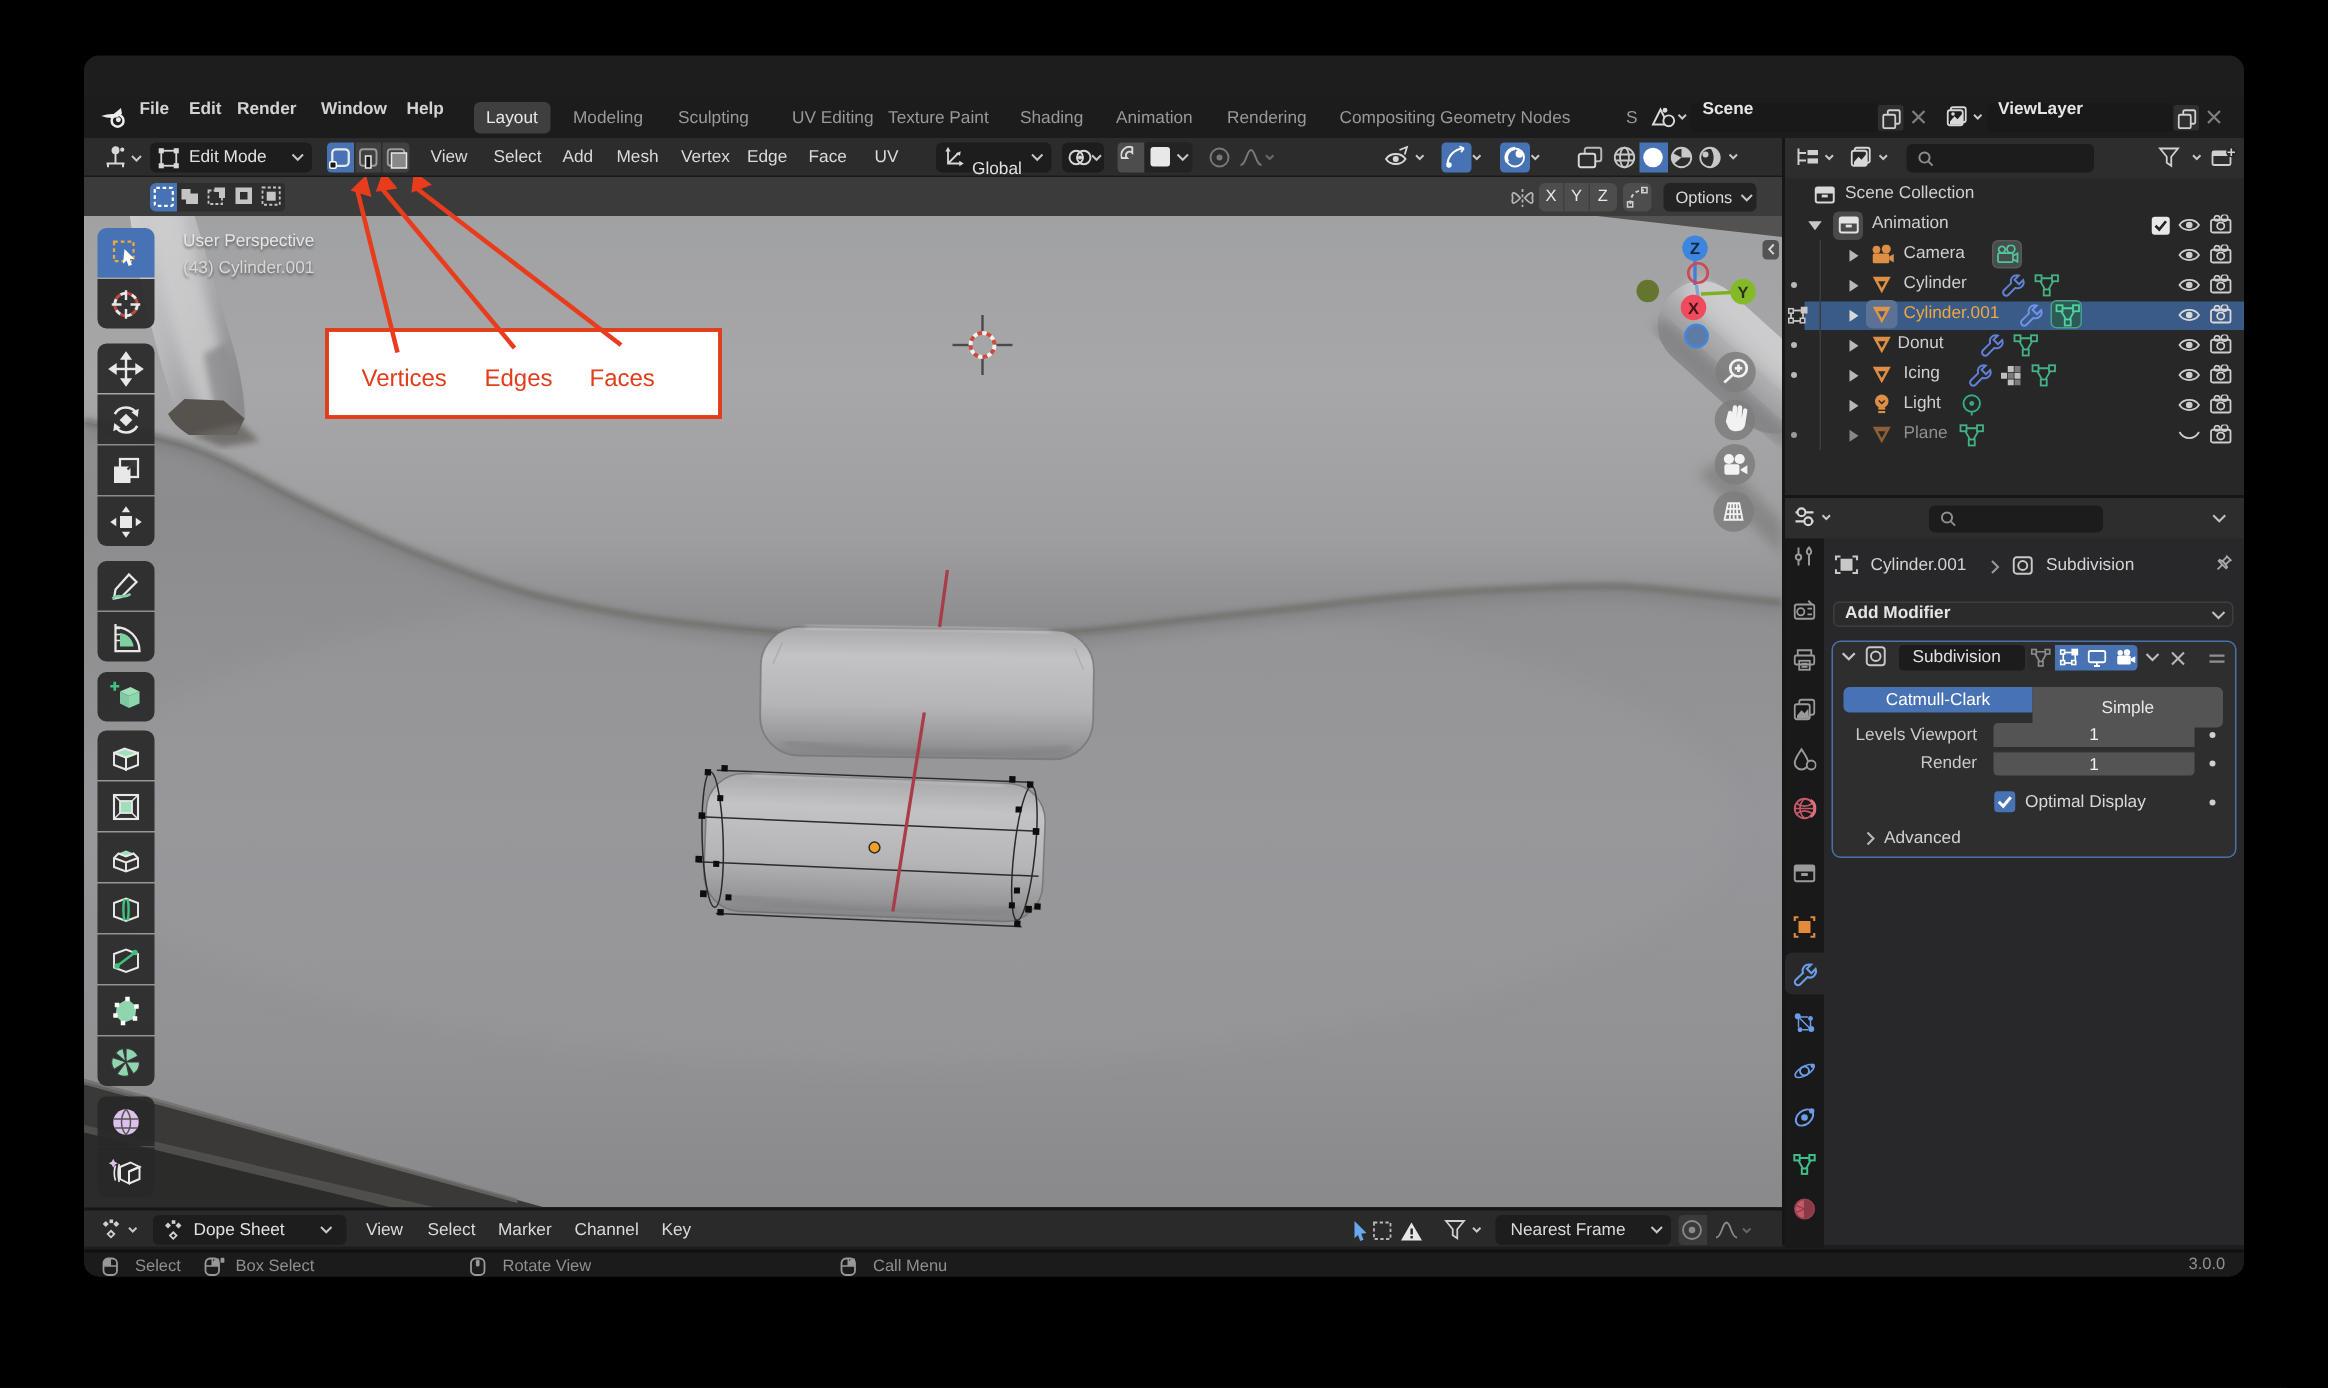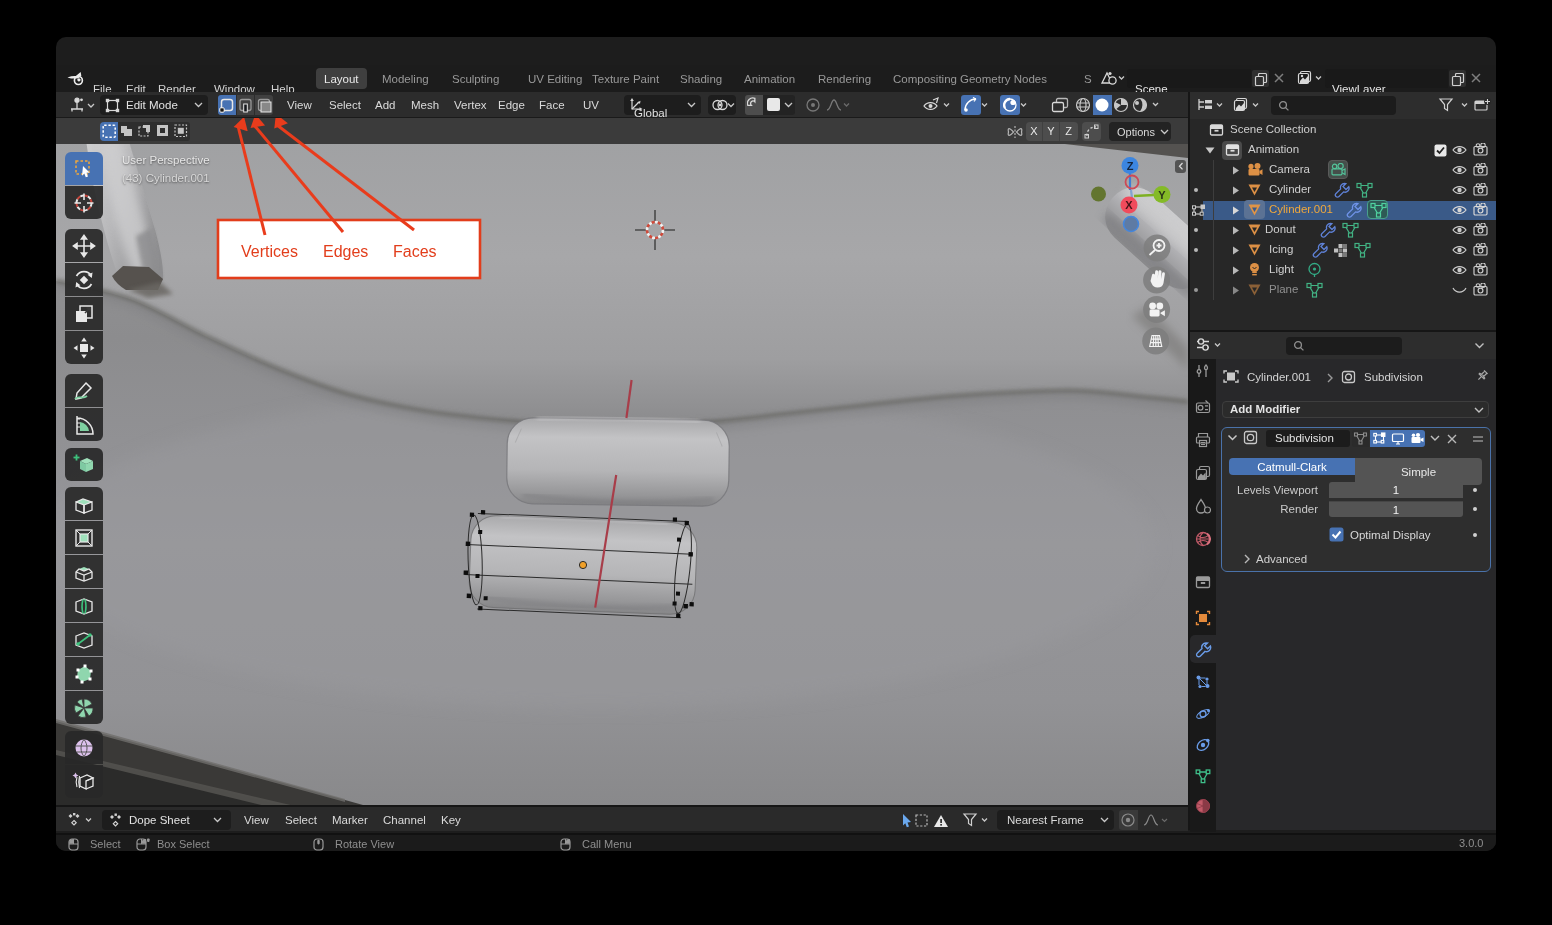--- a/index.html
+++ b/index.html
@@ -11,22 +11,22 @@
   
   #titlebar { position:absolute; left:0; top:0; width:1440px; height:28px;
     background:#f3f4f3; }
   .light { position:absolute; top:9px; width:12px; height:12px; border-radius:50%; }
   #title { position:absolute; left:0; top:0; width:1440px; height:28px;
     display:flex; align-items:center; justify-content:center;
     font-size:13px; font-weight:bold; color:#2c2c2c; }
   
   #menubar { position:absolute; left:0; top:28px; width:1440px; height:27px;
     background:#1c1c1c; }
-  .mtxt { position:absolute; top:16px; height:15px; display:flex; align-items:center;
-    font-size:11.5px; color:#d3d3d3; }
+  .mtxt { position:absolute; top:0; height:15px; display:flex; align-items:center;
+    font-size:11.5px; color:#d3d3d3;font-weight:bold; }
   .tab { position:absolute; top:3px; height:21px; display:flex; align-items:center;
     font-size:11.5px; color:#999; padding:0 8px; border-radius:4px; }
   .tab.active { background:#3f3f3f; color:#e9e9e9; }
   
   #toolhdr { position:absolute; left:0; top:55px; width:1440px; height:26px;
     background:#2c2c2c; border-bottom:1px solid #1a1a1a; }
   .hmenu { position:absolute; top:0; height:26px; display:flex; align-items:center;
     font-size:11.5px; color:#dadada; }
   
   #vp { position:absolute; left:0; top:81px; width:1132px; height:687px; overflow:hidden; }
@@ -169,21 +169,21 @@
         <g stroke="#d8d8d8" stroke-width="1.2" fill="none">
             <path d="M3,2 V11 H12"></path>
             <path d="M3,11 L10,4"></path>
           </g>
         <g fill="#d8d8d8">
             <path d="M3,0 L4.8,3 H1.2 Z"></path>
             <path d="M13.5,11 L10.5,9.2 V12.8 Z"></path>
             <path d="M11.5,2.8 L11,5.8 L8.2,4.4 Z"></path>
           </g>
       </svg>
-      <div class="abs" style="left:578px; top:3px; height:36px; display:flex; align-items:center; font-size:11.5px; color:#e0e0e0;">Global</div>
+      <div class="abs" style="left:592px; top:3px; height:36px; display:flex; align-items:center; font-size:11.5px; color:#e0e0e0;">Global</div>
       <svg class="abs" style="left:631px; top:10px;" width="9" height="6" viewBox="0 0 9 6">
           <path d="M1,1 L4.5,4.5 L8,1" fill="none" stroke="#c8c8c8" stroke-width="1.3"></path>
         </svg>
 
       <div class="abs field" style="left:652px; top:3px; width:28px; height:20px;"></div>
       <svg class="abs" style="left:655px; top:5px;" width="24" height="16" viewBox="0 0 24 16">
         <circle cx="6.5" cy="8" r="4.5" fill="none" stroke="#d8d8d8" stroke-width="1.3"></circle>
         <circle cx="11.5" cy="8" r="4.5" fill="none" stroke="#d8d8d8" stroke-width="1.3"></circle>
         <circle cx="9" cy="8" r="1.4" fill="#d8d8d8"></circle>
         <path d="M17,6 L20,9 L23,6" fill="none" stroke="#c8c8c8" stroke-width="1.3" transform="translate(0,0.5)"></path>

